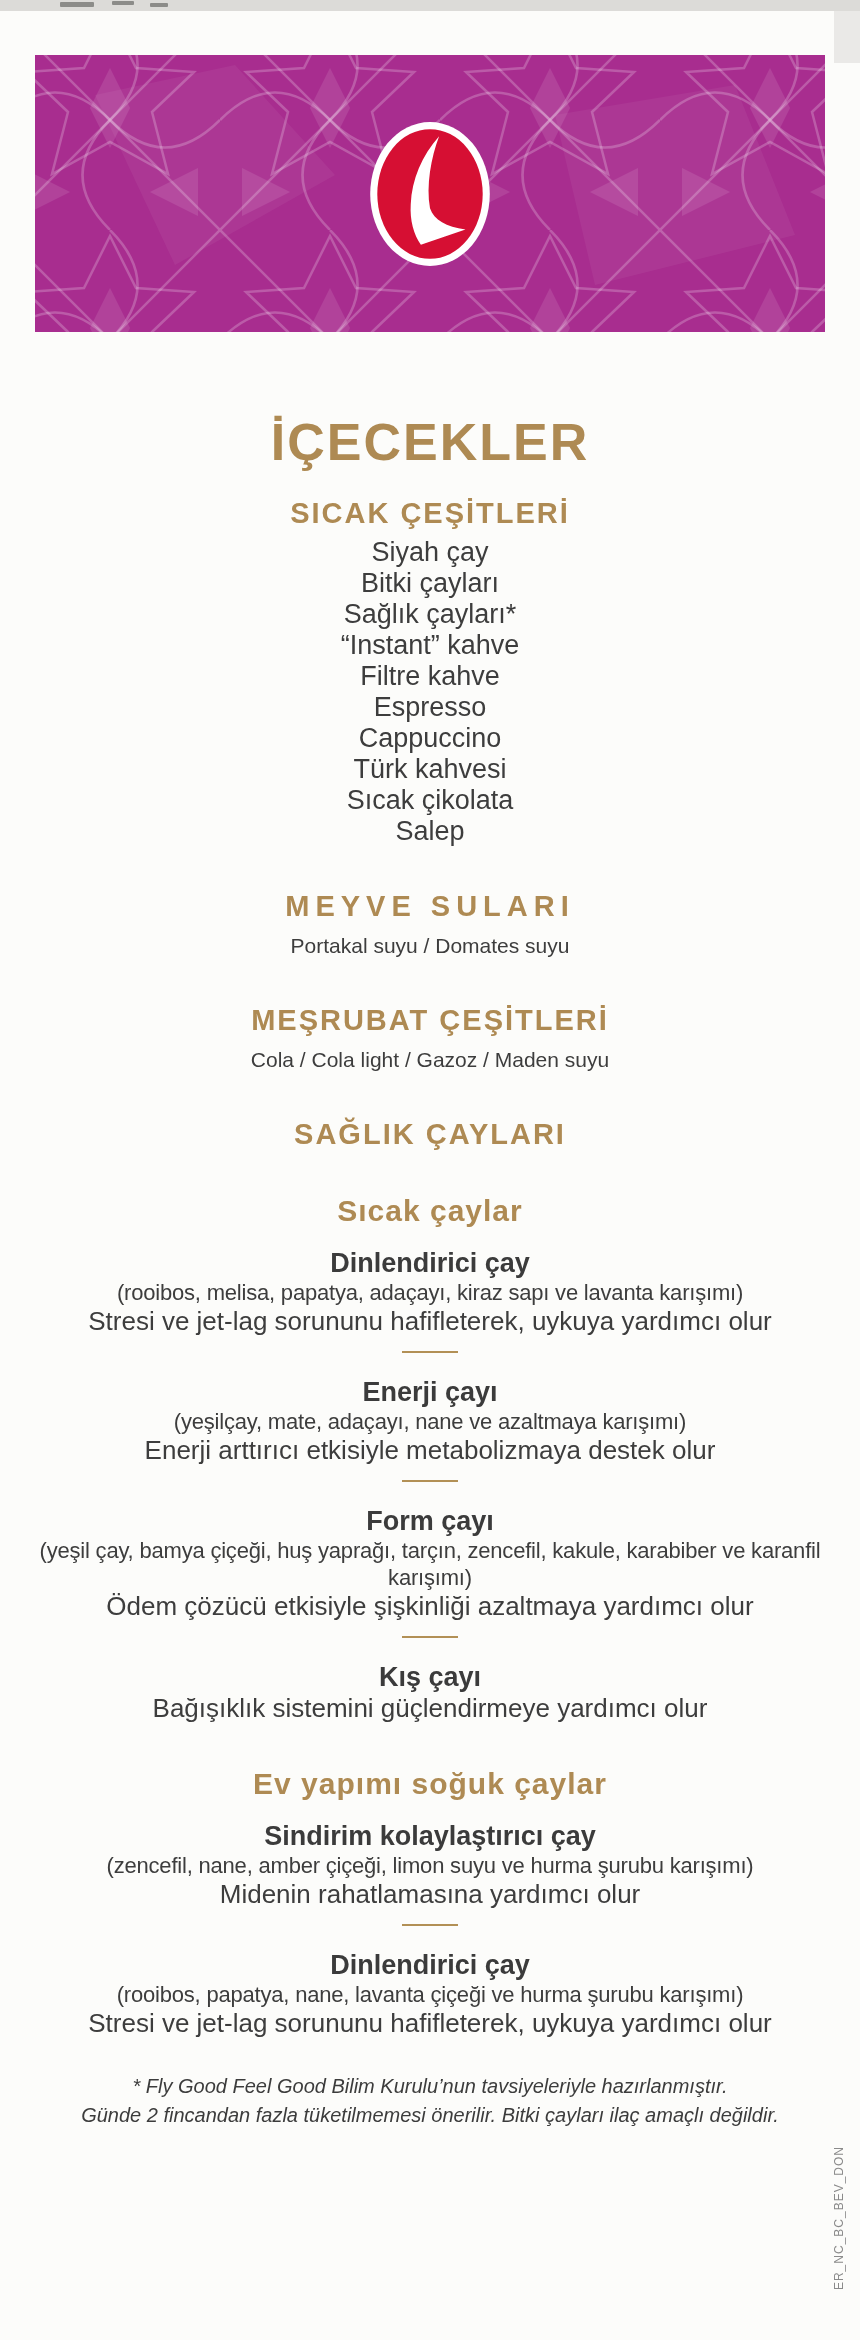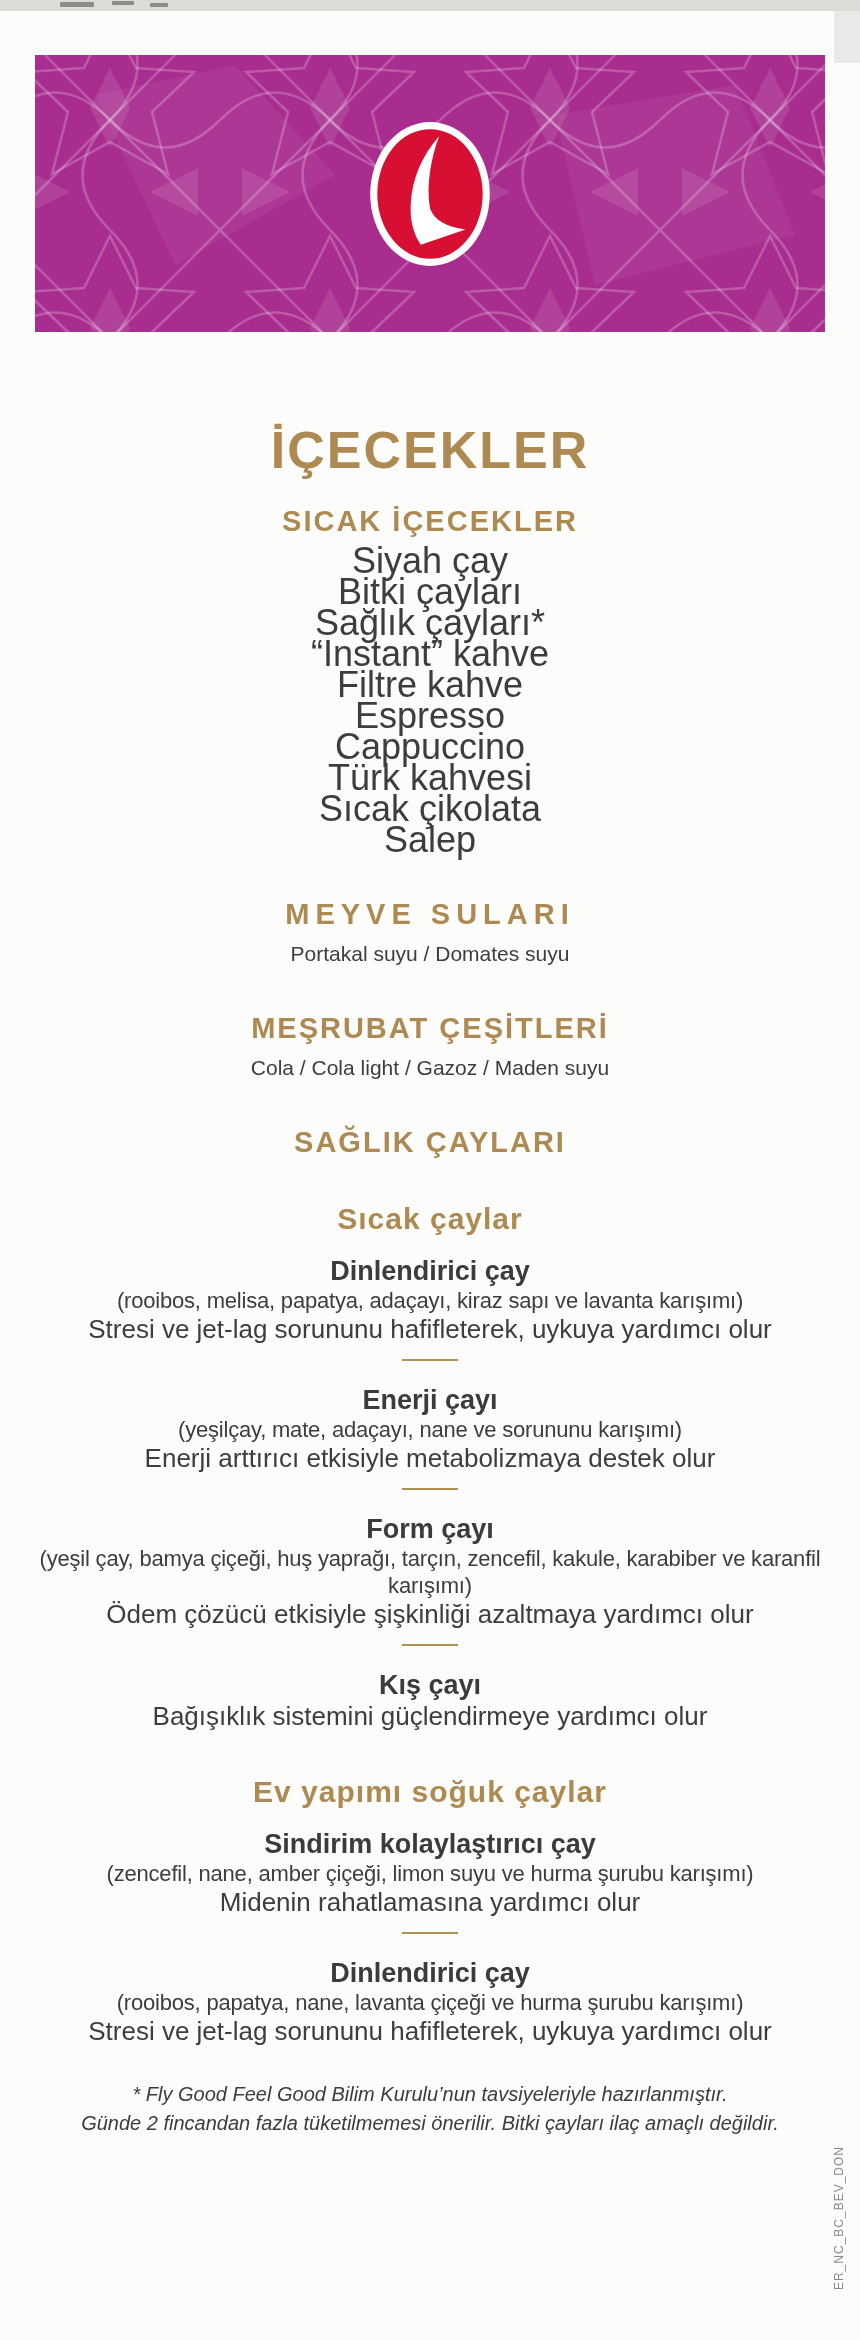--- a/index.html
+++ b/index.html
@@ -7,26 +7,26 @@
         font-family:"Liberation Sans",sans-serif;color:#3d3d3d;overflow:hidden;}
   
   .scan-strip{position:absolute;top:0;left:0;right:0;height:11px;background:#dcdbd8;}
   .smudge{position:absolute;background:#4a4a48;opacity:.55;border-radius:1px;}
   .scan-corner{position:absolute;top:11px;right:0;width:26px;height:52px;background:#d7d6d3;opacity:.5;}
   
   .header-card{position:absolute;top:55px;left:35px;width:790px;height:277px;background:#a82d8f;overflow:hidden;}
   .header-card svg.pattern{position:absolute;top:0;left:0;}
   .emblem{position:absolute;left:50%;top:50%;transform:translate(-50%,-50%);width:126px;height:150px;}
   
-  .menu{position:absolute;top:328px;left:0;width:100%;text-align:center;}
+  .menu{position:absolute;top:320px;left:0;width:100%;text-align:center;}
   .title{margin:96px 0 0;font-size:52px;line-height:52px;font-weight:700;color:#ae8a53;letter-spacing:2px;}
   .h2{margin:30px 0 0;font-size:29px;line-height:31px;font-weight:700;color:#ae8a53;letter-spacing:2px;}
   .h2.spaced{margin-top:44px;}
   .h2.wide{letter-spacing:6px;}
-  .bev-list{margin-top:8px;font-size:36px;line-height:31px;color:#3d3d3d;}
+  .bev-list{margin-top:8px;font-size:27px;line-height:31px;color:#3d3d3d;}
   .one-line{margin-top:8px;font-size:21px;line-height:31px;color:#3d3d3d;}
   .h3{margin:44px 0 0;font-size:30px;line-height:33px;font-weight:700;color:#ae8a53;letter-spacing:1px;}
   .tea-group{margin-top:10px;}
   .tea .divider{width:56px;height:2px;background:#b29055;margin:15px auto 23px;}
   .tea-group .tea:first-child .divider{display:none;}
   .tea .name{font-size:27px;line-height:32px;font-weight:700;color:#3b3b3b;margin-top:20px;}
   .tea .ingredients{font-size:22px;line-height:27px;color:#3d3d3d;white-space:pre-line;letter-spacing:-0.2px;}
   .tea .description{font-size:26px;line-height:30px;color:#3d3d3d;}
   .footnote{margin-top:34px;font-style:italic;font-size:20px;line-height:29px;color:#3c3c3c;}
   .side-code{position:absolute;right:14px;bottom:50px;writing-mode:vertical-rl;transform:rotate(180deg);
@@ -68,21 +68,21 @@
       <ellipse cx="62" cy="74" rx="59" ry="71" fill="#ffffff"></ellipse>
       <ellipse cx="62" cy="74" rx="52" ry="64" fill="#d60f33"></ellipse>
       <path d="M71 17 C54 36 44 60 43 84 C42 100 46 114 53 124 L97 109 C78 106 66 100 62 88 C58 66 63 38 71 17 Z" fill="#ffffff"></path>
     </svg>
   </div>
 
   <div class="menu">
 
     <div class="title">İÇECEKLER</div>
 
-    <div class="h2">SICAK İÇECEKLER</div>
+    <div class="h2">SICAK ÇEŞİTLERİ</div>
     <div class="bev-list">
 
         <div>Siyah çay</div>
 
         <div>Bitki çayları</div>
 
         <div>Sağlık çayları*</div>
 
         <div>“Instant” kahve</div>
 
@@ -115,21 +115,21 @@
 
           <div class="name">Dinlendirici çay</div>
           <div class="ingredients">(rooibos, melisa, papatya, adaçayı, kiraz sapı ve lavanta karışımı)</div>
           <div class="description">Stresi ve jet-lag sorununu hafifleterek, uykuya yardımcı olur</div>
         </div>
 
 
         <div class="tea">
           <div class="divider"></div>
           <div class="name">Enerji çayı</div>
-          <div class="ingredients">(yeşilçay, mate, adaçayı, nane ve sorununu karışımı)</div>
+          <div class="ingredients">(yeşilçay, mate, adaçayı, nane ve azaltmaya karışımı)</div>
           <div class="description">Enerji arttırıcı etkisiyle metabolizmaya destek olur</div>
         </div>
 
         <div class="tea">
           <div class="divider"></div>
           <div class="name">Form çayı</div>
           <div class="ingredients">(yeşil çay, bamya çiçeği, huş yaprağı, tarçın, zencefil, kakule, karabiber ve karanfil karışımı)</div>
           <div class="description">Ödem çözücü etkisiyle şişkinliği azaltmaya yardımcı olur</div>
         </div>
 

